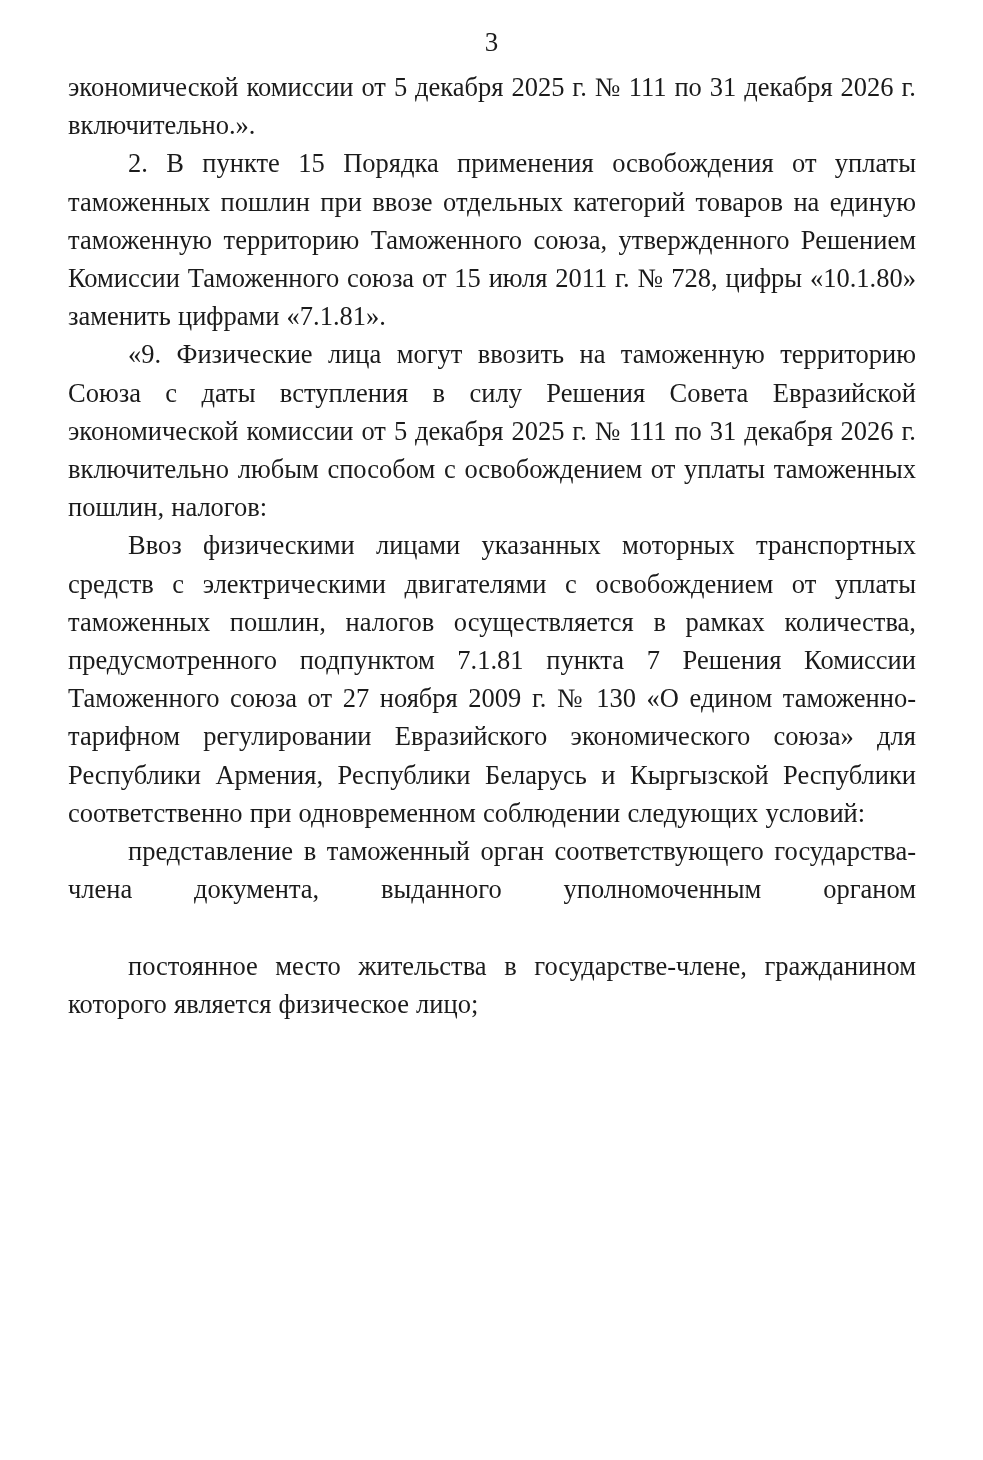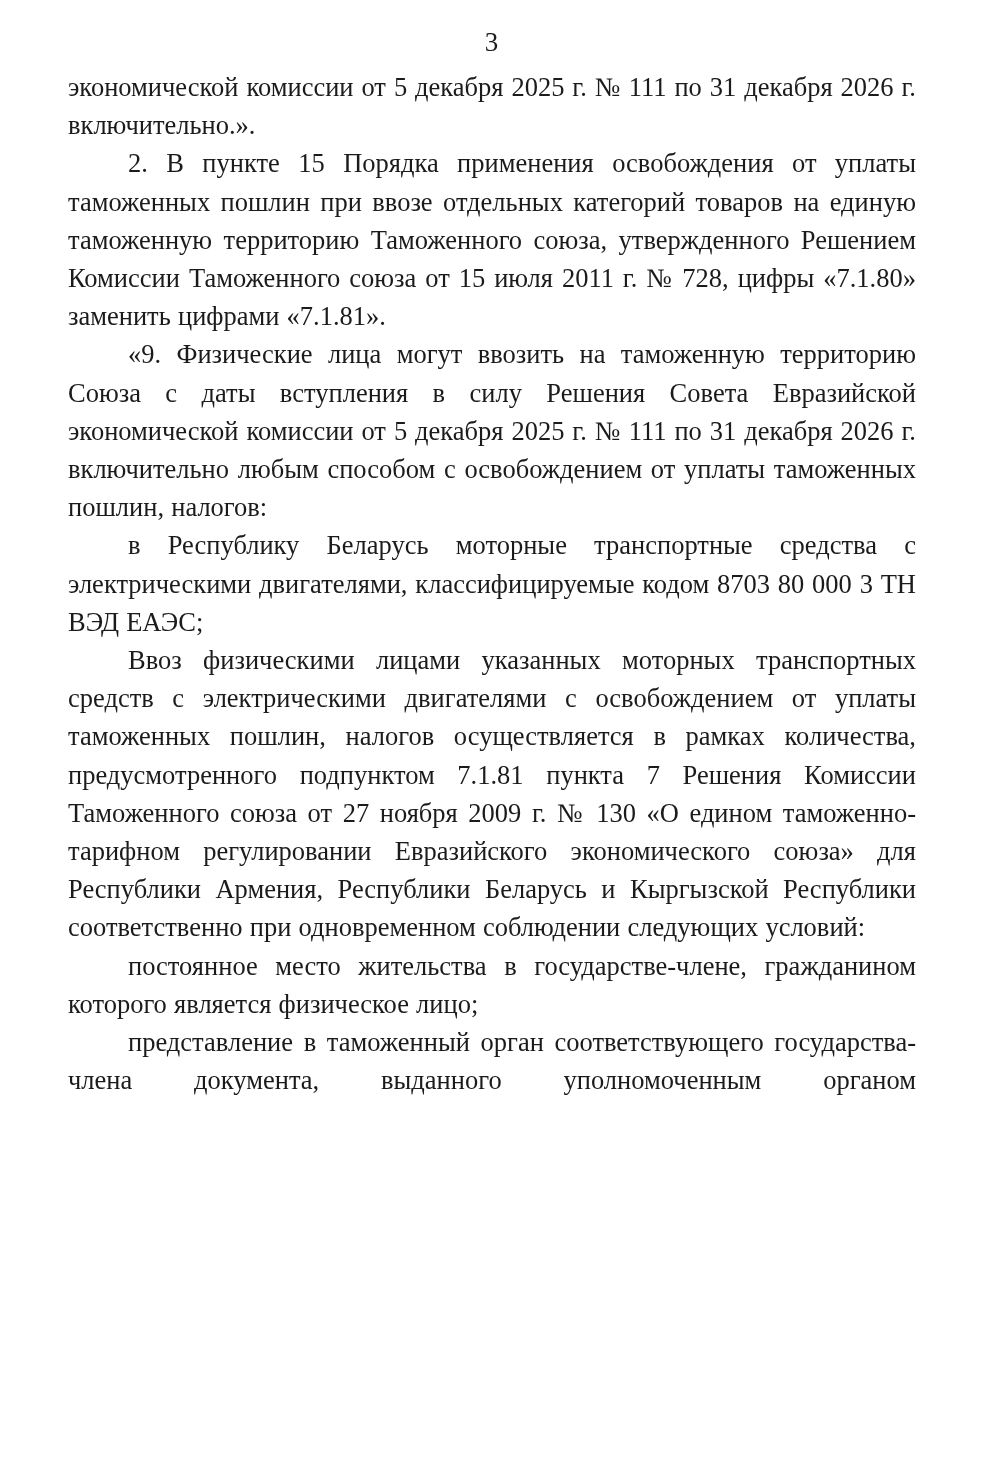--- a/index.html
+++ b/index.html
@@ -63,29 +63,28 @@
 <body>
 
 <div class="page">
 
   <div class="page-number">3</div>
 
   <div class="body-text">
 
     <p class="para no-indent flush">экономической комиссии от 5 декабря 2025 г. № 111 по 31 декабря 2026 г. включительно.».</p>
 
-    <p class="para flush">2. В пункте 15 Порядка применения освобождения от уплаты таможенных пошлин при ввозе отдельных категорий товаров на единую таможенную территорию Таможенного союза, утвержденного Решением Комиссии Таможенного союза от 15 июля 2011 г. № 728, цифры «7.1.80» заменить цифрами «7.1.81».</p>
+    <p class="para flush">2. В пункте 15 Порядка применения освобождения от уплаты таможенных пошлин при ввозе отдельных категорий товаров на единую таможенную территорию Таможенного союза, утвержденного Решением Комиссии Таможенного союза от 15 июля 2011 г. № 728, цифры «10.1.80» заменить цифрами «7.1.81».</p>
 
 
     <p class="para flush">«9. Физические лица могут ввозить на таможенную территорию Союза с даты вступления в силу Решения Совета Евразийской экономической комиссии от 5 декабря 2025 г. № 111 по 31 декабря 2026 г. включительно любым способом с освобождением от уплаты таможенных пошлин, налогов:</p>
 
-    <p class="para flush">в Республику Беларусь моторные транспортные средства с электрическими двигателями, классифицируемые кодом 8703 80 000 3 ТН ВЭД ЕАЭС;</p>
 
 
     <p class="para flush">Ввоз физическими лицами указанных моторных транспортных средств с электрическими двигателями с освобождением от уплаты таможенных пошлин, налогов осуществляется в рамках количества, предусмотренного подпунктом 7.1.81 пункта 7 Решения Комиссии Таможенного союза от 27 ноября 2009 г. № 130 «О едином таможенно-тарифном регулировании Евразийского экономического союза» для Республики Армения, Республики Беларусь и Кыргызской Республики соответственно при одновременном соблюдении следующих условий:</p>
 
 
+    <p class="para">представление в таможенный орган соответствующего государства-члена документа, выданного уполномоченным органом</p>
+
     <p class="para flush">постоянное место жительства в государстве-члене, гражданином которого является физическое лицо;</p>
-
-    <p class="para">представление в таможенный орган соответствующего государства-члена документа, выданного уполномоченным органом</p>
 
   </div>
 </div>
 
 </body></html>

